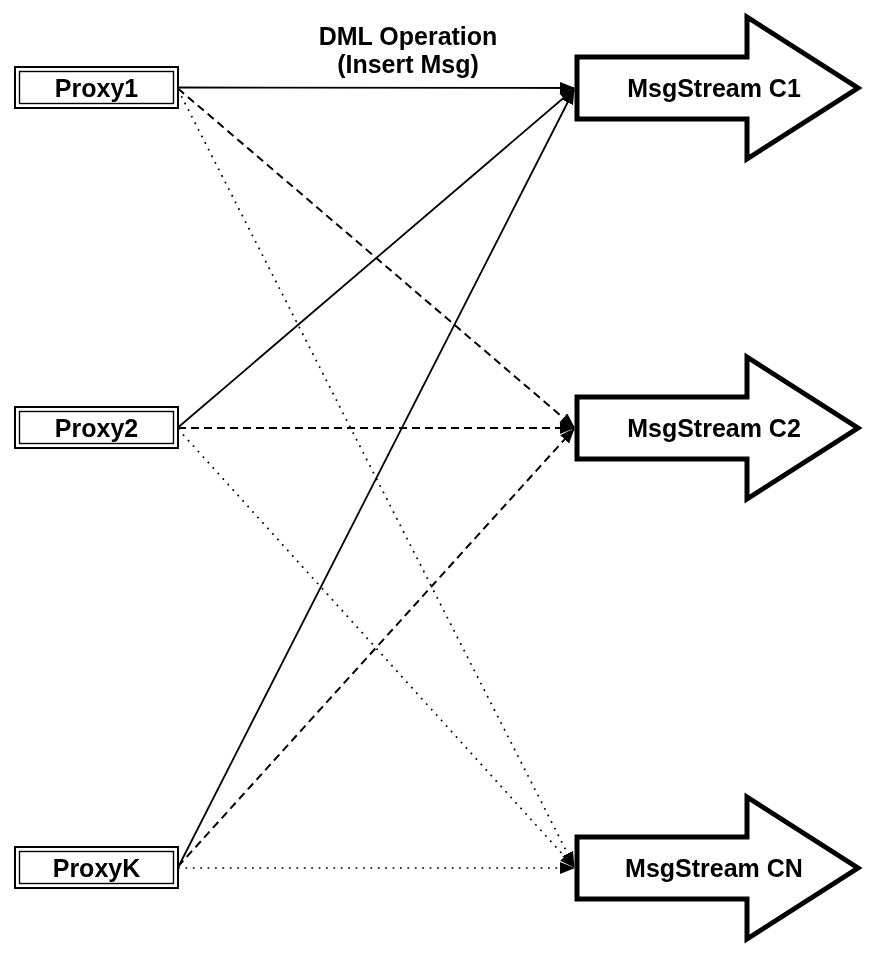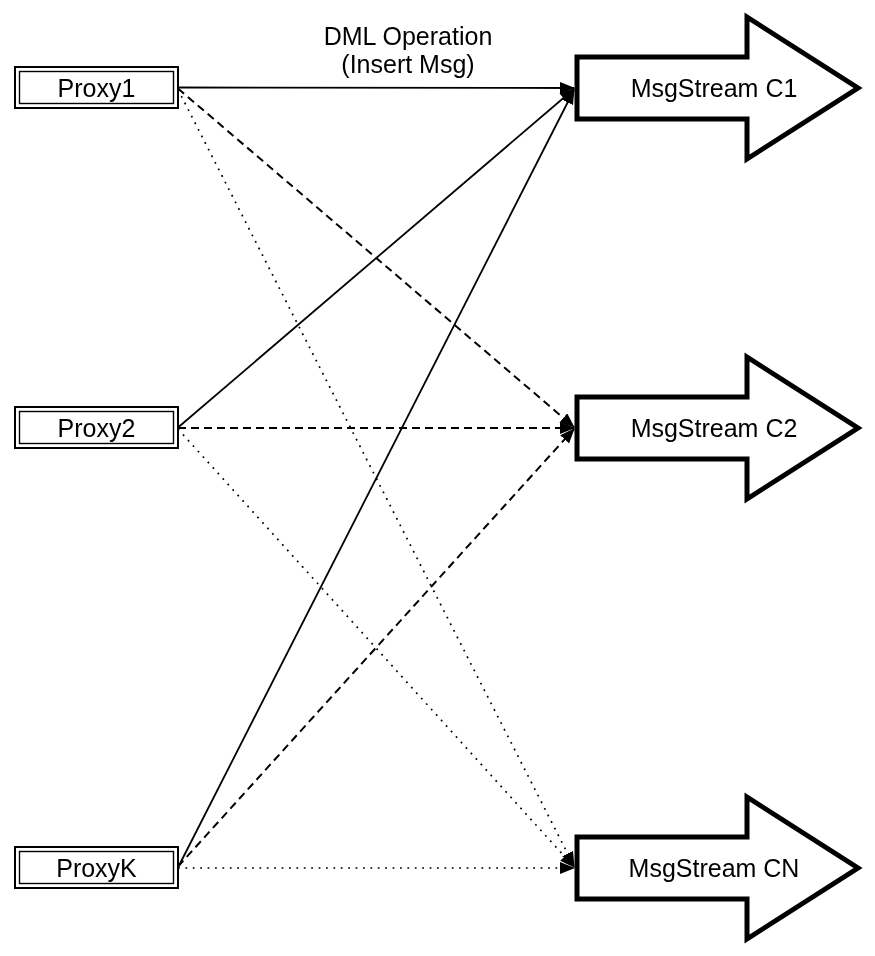--- a/index.html
+++ b/index.html
@@ -11,20 +11,21 @@
   html, body {
     background: var(--paper);
     font-family: "Liberation Sans", "DejaVu Sans", sans-serif;
   }
   .stage {
     position: relative;
     width: 875px;
     height: 956px;
     background: var(--paper);
     overflow: hidden;
+    font-weight: bold;
   }
   svg { display: block; }
 
   .edge {
     fill: none;
     stroke: var(--ink);
   }
   .edge.solid  { stroke-width: 1.8; }
   .edge.dashed { stroke-width: 2;   stroke-dasharray: 8 5; }
   .edge.dotted { stroke-width: 1.7; stroke-dasharray: 1.8 5.6; }

